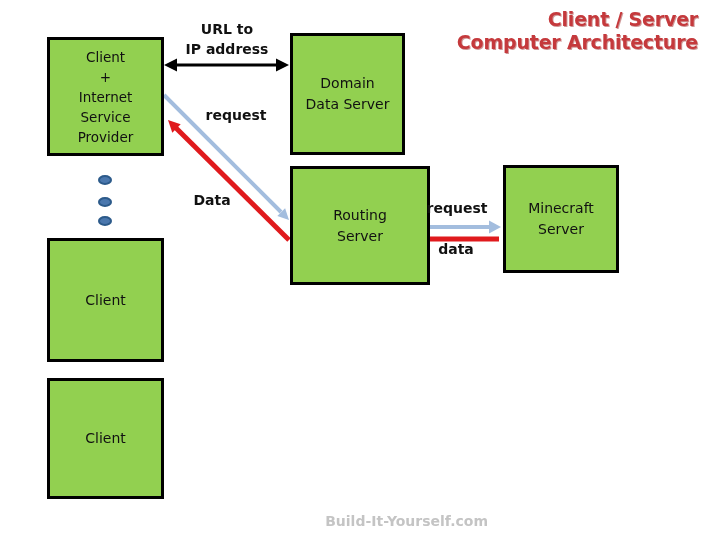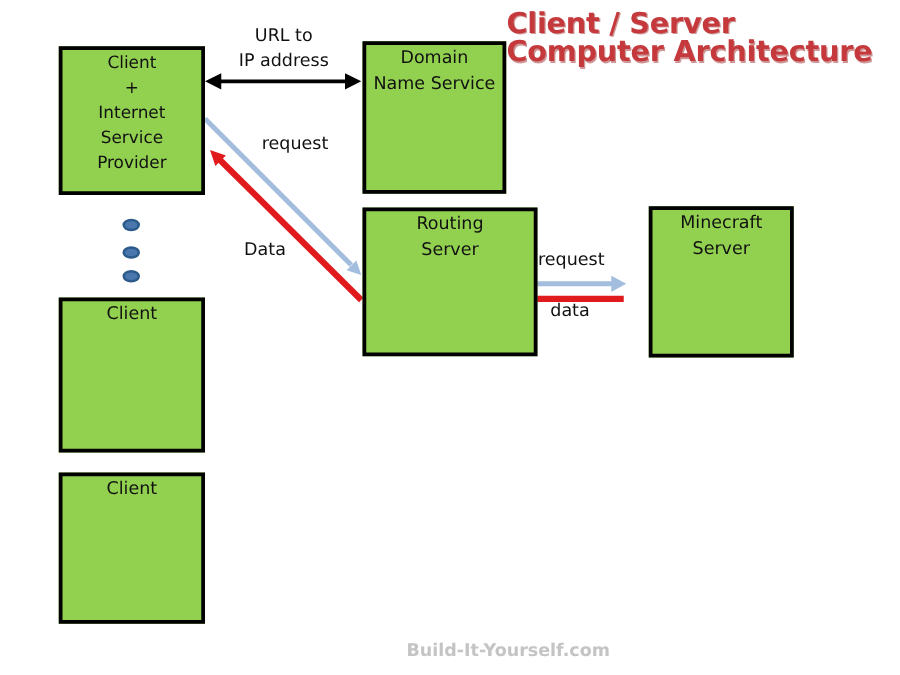--- a/index.html
+++ b/index.html
@@ -9,44 +9,44 @@
     --text-dark:#111111;
   }
   html,body{margin:0;padding:0;background:#ffffff;}
   .canvas{
     position:relative;width:720px;height:540px;background:#ffffff;overflow:hidden;
     font-family:"DejaVu Sans","Liberation Sans",sans-serif;color:var(--text-dark);
   }
   .node{
     position:absolute;box-sizing:border-box;
     background:var(--node-fill);border:3px solid var(--node-border);
-    display:flex;align-items:flex-start;justify-content:center;
+    display:flex;align-items:center;justify-content:center;
   }
   .node .node-label{
     text-align:center;font-size:14px;line-height:21px;white-space:pre-line;
   }
   .node-client-isp{left:47px;top:37px;width:117px;height:119px;}
   .node-client-isp .node-label{font-size:13.5px;line-height:20px;}
   .node-dns{left:290px;top:33px;width:115px;height:122px;}
   .node-routing{left:290px;top:166px;width:140px;height:119px;}
-  .node-minecraft{left:503px;top:165px;width:116px;height:121px;margin-left:16px;}
+  .node-minecraft{left:503px;top:165px;width:116px;height:108px;}
   .node-client2{left:47px;top:238px;width:117px;height:124px;}
   .node-client3{left:47px;top:378px;width:117px;height:121px;}
   .edge-label{
     position:absolute;font-size:14px;line-height:20px;text-align:center;
-    white-space:pre-line;color:var(--text-dark);
+    white-space:pre-line;color:var(--text-dark);font-weight:bold;
   }
   .label-url{left:163px;top:19px;width:128px;}
   .label-req-diag{left:200px;top:105px;width:72px;}
   .label-data-diag{left:184px;top:190px;width:56px;}
   .label-req-h{left:420px;top:198px;width:74px;}
   .label-data-h{left:429px;top:239px;width:54px;}
   .title{
-    position:absolute;top:8px;right:22px;text-align:left;
-    font-weight:bold;font-size:23px;line-height:23px;letter-spacing:-0.2px;
+    position:absolute;top:8px;right:22px;text-align:right;
+    font-weight:bold;font-size:19px;line-height:23px;letter-spacing:-0.2px;
     color:var(--title-red);white-space:pre-line;
     text-shadow:1px 1px 0 rgba(146,23,23,0.45);
   }
   .watermark{
     position:absolute;left:248px;top:513px;width:240px;text-align:right;
     font-weight:bold;font-size:14px;color:var(--watermark-gray);
   }
   .dot{
     position:absolute;left:98px;width:14px;height:10px;border-radius:50%;
     box-sizing:border-box;background:var(--dot-blue);border:2px solid var(--dot-border);
@@ -97,21 +97,21 @@
   <div class="node node-client-isp">
     <span class="node-label">Client
 +
 Internet
 Service
 Provider</span>
   </div>
 
   <div class="node node-dns">
     <span class="node-label">Domain
-Name Service</span>
+Data Server</span>
   </div>
 
   <div class="node node-routing">
     <span class="node-label">Routing
 Server</span>
   </div>
 
   <div class="node node-minecraft">
     <span class="node-label">Minecraft
 Server</span>

